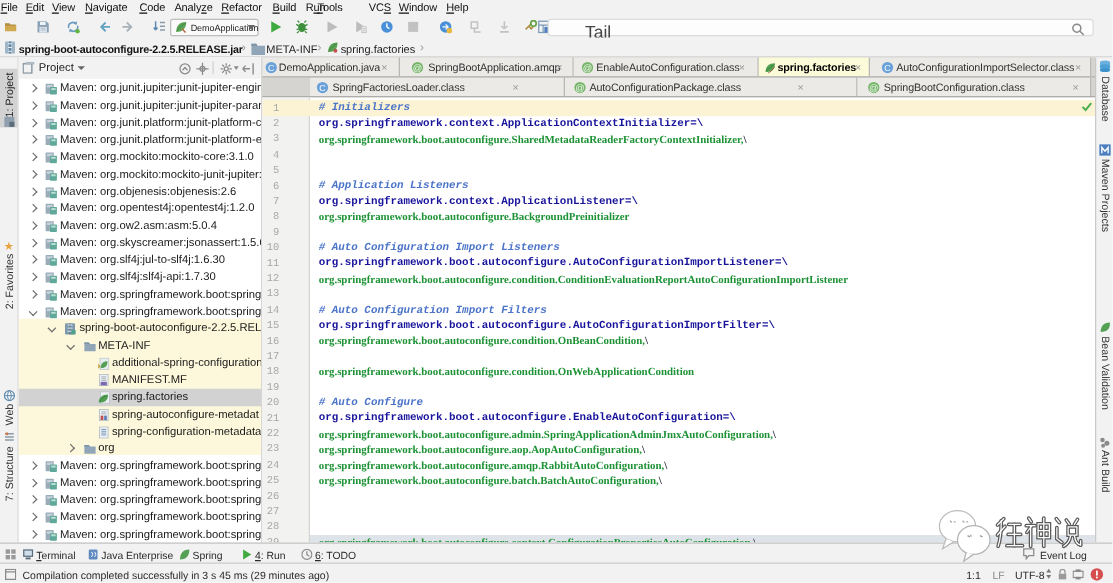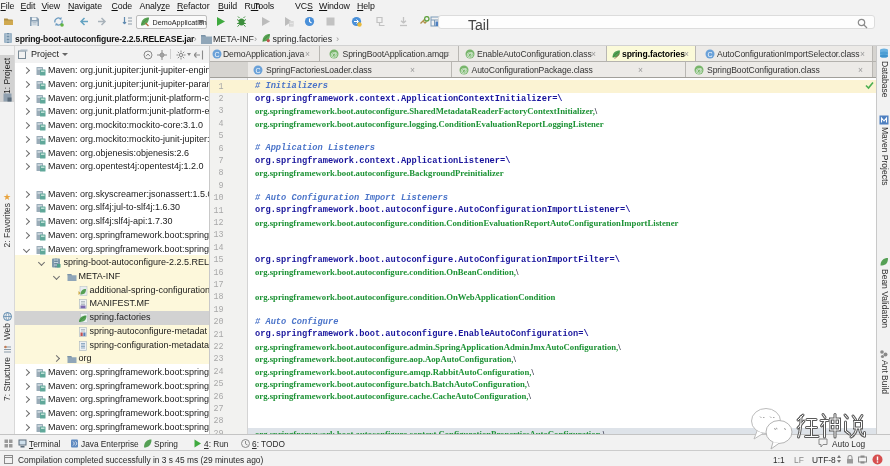--- a/index.html
+++ b/index.html
@@ -299,20 +299,30 @@
 <div class="trow" style="top:96.24px">
         <span class="chv cl" style="left:9px"></span>
         <svg class="ticon" style="left:21px" viewBox="0 0 10 10">
           <rect x="0.5" y="1" width="6.5" height="8" rx="0.5" fill="#9aacb8"></rect>
           <rect x="1.5" y="2" width="4.5" height="2" fill="#c6d2da"></rect>
           <rect x="4" y="3.5" width="5.5" height="6" rx="0.5" fill="#60a89a"></rect>
           <rect x="5" y="4.5" width="3.5" height="1.5" fill="#bfe0d6"></rect>
         </svg>
         <span class="lbl" style="left:33.0px">Maven: org.opentest4j:opentest4j:1.2.0</span>
       </div>
+<div class="trow" style="top:109.96px">
+        <span class="chv cl" style="left:9px"></span>
+        <svg class="ticon" style="left:21px" viewBox="0 0 10 10">
+          <rect x="0.5" y="1" width="6.5" height="8" rx="0.5" fill="#9aacb8"></rect>
+          <rect x="1.5" y="2" width="4.5" height="2" fill="#c6d2da"></rect>
+          <rect x="4" y="3.5" width="5.5" height="6" rx="0.5" fill="#60a89a"></rect>
+          <rect x="5" y="4.5" width="3.5" height="1.5" fill="#bfe0d6"></rect>
+        </svg>
+        <span class="lbl" style="left:33.0px">Maven: org.ow2.asm:asm:5.0.4</span>
+      </div>
 <div class="trow" style="top:123.68px">
         <span class="chv cl" style="left:9px"></span>
         <svg class="ticon" style="left:21px" viewBox="0 0 10 10">
           <rect x="0.5" y="1" width="6.5" height="8" rx="0.5" fill="#9aacb8"></rect>
           <rect x="1.5" y="2" width="4.5" height="2" fill="#c6d2da"></rect>
           <rect x="4" y="3.5" width="5.5" height="6" rx="0.5" fill="#60a89a"></rect>
           <rect x="5" y="4.5" width="3.5" height="1.5" fill="#bfe0d6"></rect>
         </svg>
         <span class="lbl" style="left:33.0px">Maven: org.skyscreamer:jsonassert:1.5.0</span>
       </div>
@@ -549,37 +559,37 @@
     <div id="gutter"></div>
 <div class="abs" style="left:0;top:2.3px;width:666px;height:12.40px;background:#fbf3d3;"></div>
 <div class="abs" style="left:38px;top:349.5px;width:628px;height:6.5px;background:rgba(205,212,221,0.65);"></div>
 <span class="lnum" style="top:3.50px">1</span>
 <div class="cline cmt" style="top:3.30px"># Initializers</div>
 <span class="lnum" style="top:15.90px">2</span>
 <div class="cline key" style="top:15.70px">org.springframework.context.ApplicationContextInitializer=\</div>
 <span class="lnum" style="top:28.30px">3</span>
 <div class="cline val" style="top:28.10px">org.springframework.boot.autoconfigure.SharedMetadataReaderFactoryContextInitializer,<span class="bs">\</span></div>
 <span class="lnum" style="top:40.70px">4</span>
-<div class="cline val" style="top:40.50px">org.springframework.boot.autoconfigure.logging.ConditionEvaluationReportLoggingListener</div>
 <span class="lnum" style="top:53.10px">5</span>
 <span class="lnum" style="top:65.50px">6</span>
 <div class="cline cmt" style="top:65.30px"># Application Listeners</div>
 <span class="lnum" style="top:77.90px">7</span>
 <div class="cline key" style="top:77.70px">org.springframework.context.ApplicationListener=\</div>
 <span class="lnum" style="top:90.30px">8</span>
 <div class="cline val" style="top:90.10px">org.springframework.boot.autoconfigure.BackgroundPreinitializer</div>
 <span class="lnum" style="top:102.70px">9</span>
 <span class="lnum" style="top:115.10px">10</span>
 <div class="cline cmt" style="top:114.90px"># Auto Configuration Import Listeners</div>
 <span class="lnum" style="top:127.50px">11</span>
 <div class="cline key" style="top:127.30px">org.springframework.boot.autoconfigure.AutoConfigurationImportListener=\</div>
 <span class="lnum" style="top:139.90px">12</span>
 <div class="cline val" style="top:139.70px">org.springframework.boot.autoconfigure.condition.ConditionEvaluationReportAutoConfigurationImportListener</div>
 <span class="lnum" style="top:152.30px">13</span>
 <span class="lnum" style="top:164.70px">14</span>
+<div class="cline cmt" style="top:164.50px"># Auto Configuration Import Filters</div>
 <span class="lnum" style="top:177.10px">15</span>
 <div class="cline key" style="top:176.90px">org.springframework.boot.autoconfigure.AutoConfigurationImportFilter=\</div>
 <span class="lnum" style="top:189.50px">16</span>
 <div class="cline val" style="top:189.30px">org.springframework.boot.autoconfigure.condition.OnBeanCondition,<span class="bs">\</span></div>
 <span class="lnum" style="top:201.90px">17</span>
 <span class="lnum" style="top:214.30px">18</span>
 <div class="cline val" style="top:214.10px">org.springframework.boot.autoconfigure.condition.OnWebApplicationCondition</div>
 <span class="lnum" style="top:226.70px">19</span>
 <span class="lnum" style="top:239.10px">20</span>
 <div class="cline cmt" style="top:238.90px"># Auto Configure</div>
@@ -587,21 +597,20 @@
 <div class="cline key" style="top:251.30px">org.springframework.boot.autoconfigure.EnableAutoConfiguration=\</div>
 <span class="lnum" style="top:263.90px">22</span>
 <div class="cline val" style="top:263.70px">org.springframework.boot.autoconfigure.admin.SpringApplicationAdminJmxAutoConfiguration,<span class="bs">\</span></div>
 <span class="lnum" style="top:276.30px">23</span>
 <div class="cline val" style="top:276.10px">org.springframework.boot.autoconfigure.aop.AopAutoConfiguration,<span class="bs">\</span></div>
 <span class="lnum" style="top:288.70px">24</span>
 <div class="cline val" style="top:288.50px">org.springframework.boot.autoconfigure.amqp.RabbitAutoConfiguration,<span class="bs">\</span></div>
 <span class="lnum" style="top:301.10px">25</span>
 <div class="cline val" style="top:300.90px">org.springframework.boot.autoconfigure.batch.BatchAutoConfiguration,<span class="bs">\</span></div>
 <span class="lnum" style="top:313.50px">26</span>
-<div class="cline val" style="top:313.30px">org.springframework.boot.autoconfigure.cache.CacheAutoConfiguration,<span class="bs">\</span></div>
 <span class="lnum" style="top:325.90px">27</span>
 <span class="lnum" style="top:338.30px">28</span>
 <span class="lnum" style="top:350.70px">29</span>
 <div class="cline val" style="top:350.50px">org.springframework.boot.autoconfigure.context.ConfigurationPropertiesAutoConfiguration,<span class="bs">\</span></div>
 <svg class="abs" style="left:655px;top:3px" width="9" height="9" viewBox="0 0 9 9">
       <path d="M1 4.5l2.5 2.5L8 1.5" stroke="#4caf50" stroke-width="1.6" fill="none"></path>
     </svg>
 </div>
 <div id="rstripe">
 <svg class="abs" style="left:2px;top:2px" width="10" height="11" viewBox="0 0 10 11">
@@ -654,21 +663,21 @@
     </svg>
 <span style="left:204px"><u>4</u>: Run</span>
 <svg class="abs" style="left:241px;top:3.5px" width="9" height="9" viewBox="0 0 9 9">
       <circle cx="4.5" cy="4.5" r="4" fill="none" stroke="#8a8a8a" stroke-width="1"></circle>
       <path d="M4.5 2v2.8L6.5 6" stroke="#8a8a8a" stroke-width="1" fill="none"></path>
     </svg>
 <span style="left:252px"><u>6</u>: TODO</span>
 <svg class="abs" style="left:818px;top:3px" width="10" height="10" viewBox="0 0 10 10">
       <path d="M1 1h8v5.5H5L3 9V6.5H1z" fill="none" stroke="#8a8a8a" stroke-width="1"></path>
     </svg>
-<span style="left:832px">Auto Log</span>
+<span style="left:832px">Event Log</span>
 </div>
 <div id="statusbar">
 <svg class="abs" style="left:4px;top:4px" width="9" height="9" viewBox="0 0 9 9">
       <rect x="0.5" y="0.5" width="8" height="8" fill="none" stroke="#8a8a8a" stroke-width="1"></rect>
       <path d="M0.5 2.5h8" stroke="#8a8a8a" stroke-width="1"></path>
     </svg>
 <span style="left:18px">Compilation completed successfully in 3 s 45 ms (29 minutes ago)</span>
 <span style="left:773px">1:1</span>
 <span style="left:794px;color:#888;">LF</span>
 <span style="left:812px">UTF-8</span>

